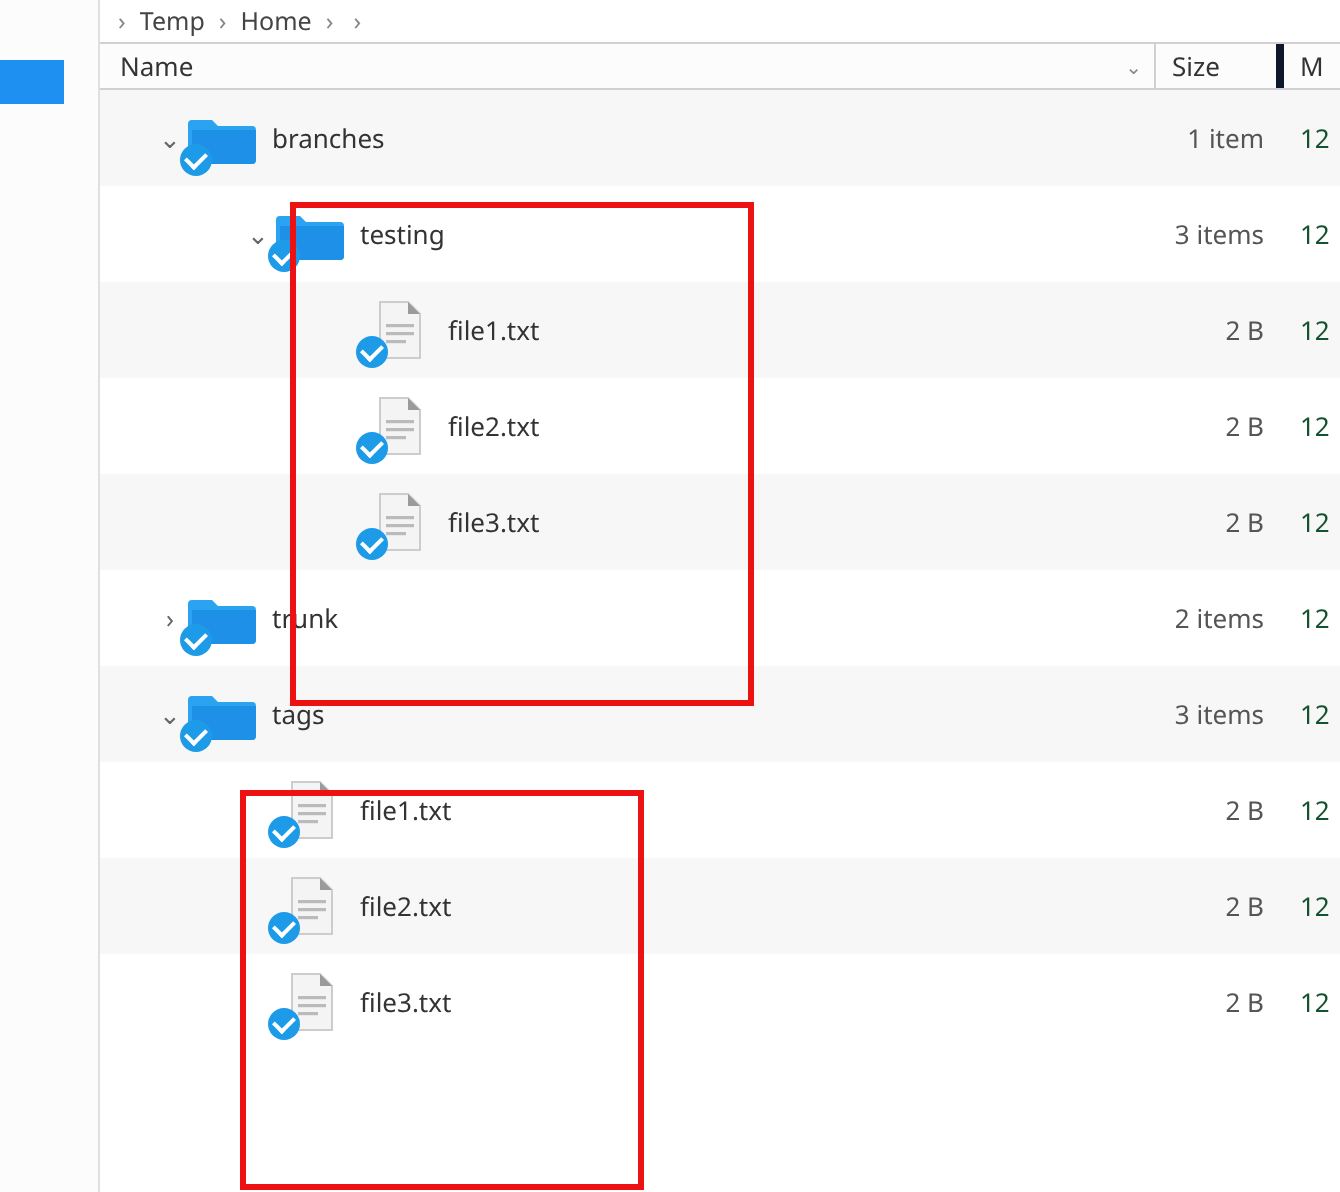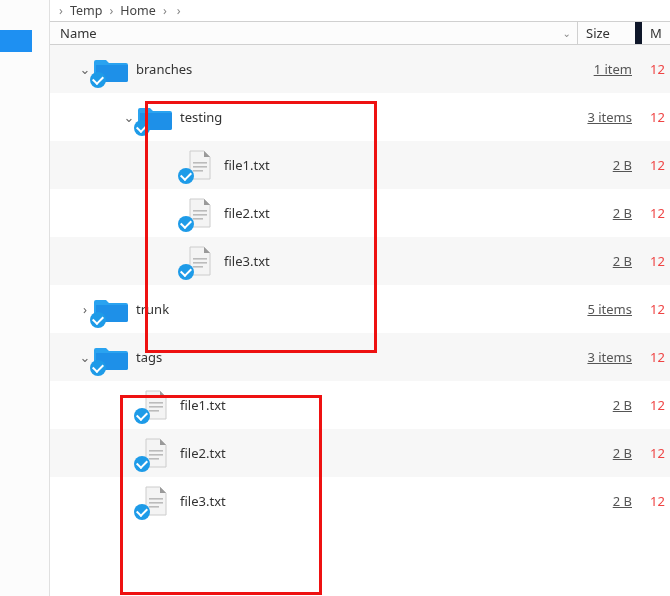--- a/index.html
+++ b/index.html
@@ -29,31 +29,31 @@
   .crumbs .seg.current { font-weight: 600; }
 
   .header-row {
     display: flex; align-items: center;
     border-top: 1px solid #d0d0d0;
     border-bottom: 1px solid #d0d0d0;
     background: #fcfcfc;
     height: 24px;
   }
   .header-row .col-name { flex: 0 0 528px; padding-left: 10px; display:flex; align-items:center; justify-content:space-between; border-right:1px solid #d0d0d0; height:100%; }
-  .header-row .col-size { flex: 0 0 64px;  padding-left: 8px;  display:flex; align-items:center; border-right:7px solid #0f172a; height:100%; }
+  .header-row .col-size { flex: 0 0 64px;  padding-left: 8px;  display:flex; align-items:center; border-right:4px solid #0f172a; height:100%; }
   .header-row .col-mod  { flex: 1;         padding-left: 8px;  display:flex; align-items:center; height:100%; }
 
   .tree { flex:1; position: relative; }
   .row {
     display: flex; align-items: center; height: 48px;
   }
   .row.odd { background: #f7f7f7; }
   .row .col-name { flex: 0 0 528px; display:flex; align-items:center; height:100%; }
-  .row .col-size { flex: 0 0 64px; text-align:right; padding-right:10px; color:#555;text-decoration:underline; }
-  .row .col-mod  { flex: 1; padding-left:8px; color:#ef4444; }
+  .row .col-size { flex: 0 0 64px; text-align:right; padding-right:10px; color:#555; }
+  .row .col-mod  { flex: 1; padding-left:8px; color:#14532d; }
   .row .indent { display:inline-block; }
   .row .expander {
     width: 14px; height:14px; display:inline-flex; align-items:center; justify-content:center;
     cursor:pointer; color:#666; margin-right:2px;
   }
   .row .label { padding-left:6px; }
 
   .icon-folder, .icon-file {
     width: 36px; height: 30px; position: relative; display:inline-block;
   }
@@ -179,21 +179,21 @@
         <div class="row">
           <div class="col-name">
             <span class="indent" style="width: 28px;"></span>
             <span class="expander">›</span>
             <span class="icon-folder"><svg viewBox="0 0 36 30">
     <path d="M2 6 h10 l3 3 h17 a2 2 0 0 1 2 2 v15 a2 2 0 0 1 -2 2 h-30 a2 2 0 0 1 -2 -2 v-18 a2 2 0 0 1 2 -2 z" fill="#2aa3f0"></path>
     <path d="M2 11 h32 v15 a2 2 0 0 1 -2 2 h-28 a2 2 0 0 1 -2 -2 z" fill="#1e90e8"></path>
   </svg><span class="badge"></span></span>
             <span class="label">trunk</span>
           </div>
-          <div class="col-size">5 items</div>
+          <div class="col-size">2 items</div>
           <div class="col-mod">12</div>
         </div>
         <div class="row odd">
           <div class="col-name">
             <span class="indent" style="width: 28px;"></span>
             <span class="expander">⌄</span>
             <span class="icon-folder"><svg viewBox="0 0 36 30">
     <path d="M2 6 h10 l3 3 h17 a2 2 0 0 1 2 2 v15 a2 2 0 0 1 -2 2 h-30 a2 2 0 0 1 -2 -2 v-18 a2 2 0 0 1 2 -2 z" fill="#2aa3f0"></path>
     <path d="M2 11 h32 v15 a2 2 0 0 1 -2 2 h-28 a2 2 0 0 1 -2 -2 z" fill="#1e90e8"></path>
   </svg><span class="badge"></span></span>

